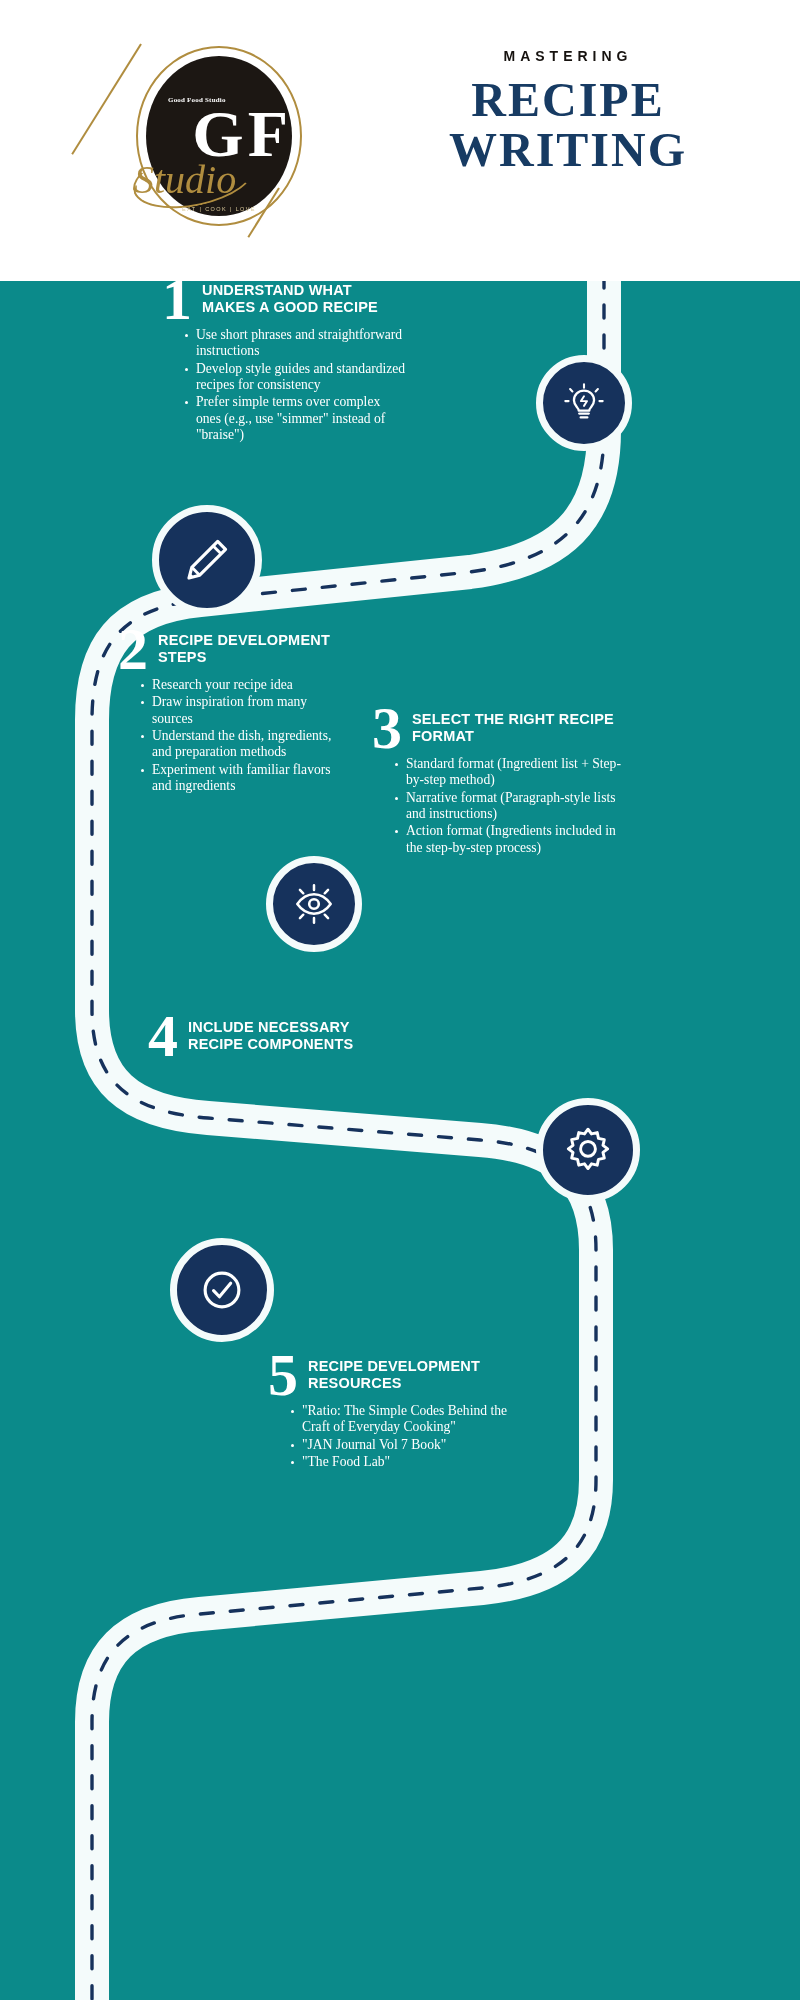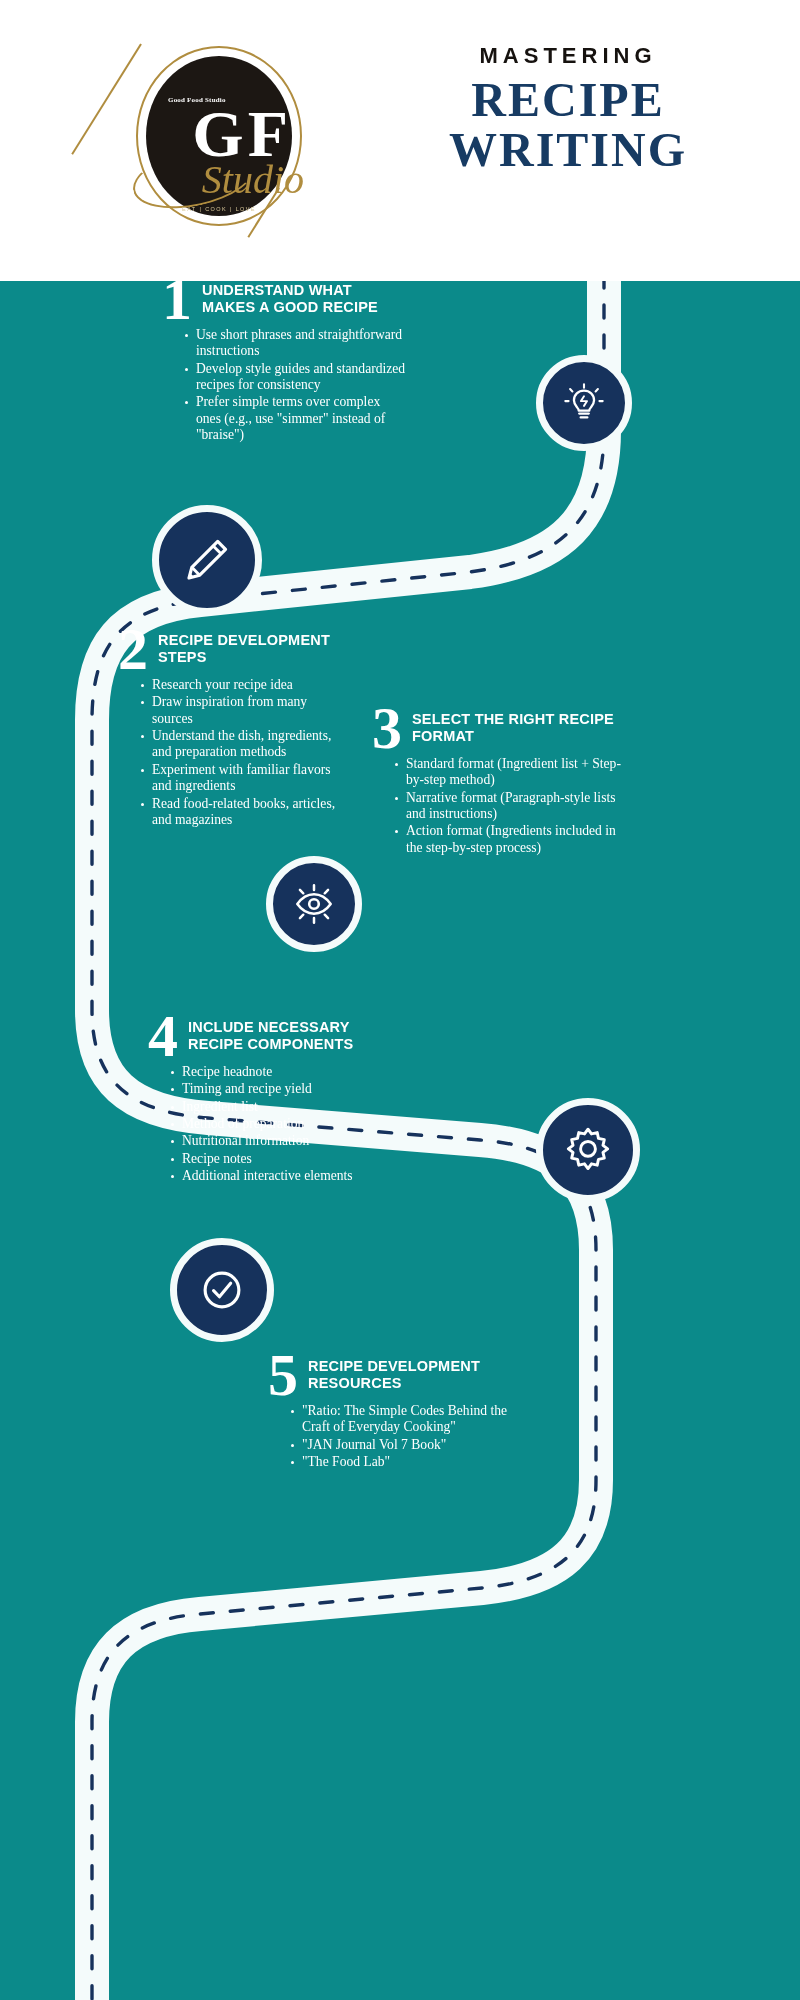--- a/index.html
+++ b/index.html
@@ -10,29 +10,29 @@
   #header{position:absolute;left:0;top:0;width:800px;height:281px;background:#ffffff;z-index:40;}
   #logo{position:absolute;left:108px;top:38px;width:210px;height:205px;}
   #logo-ring{position:absolute;left:28px;top:8px;width:166px;height:180px;border:2px solid #b08d3f;border-radius:50%;box-sizing:border-box;}
   #logo-disc{position:absolute;left:38px;top:18px;width:146px;height:160px;background:#1c1713;border-radius:50%;}
   #logo-slash{position:absolute;left:32px;top:6px;width:2px;height:130px;background:#b08d3f;transform:rotate(32deg);transform-origin:top center;}
   #logo-slash2{position:absolute;left:170px;top:150px;width:2px;height:58px;background:#b08d3f;transform:rotate(32deg);transform-origin:top center;}
   #logo-brandline{position:absolute;left:60px;top:58px;width:120px;text-align:left;color:#ffffff;
       font-family:"Liberation Serif",serif;font-size:7px;font-weight:bold;letter-spacing:.2px;white-space:nowrap;}
   #logo-gf{position:absolute;left:38px;top:60px;width:146px;text-align:right;color:#ffffff;
       font-family:"Liberation Serif",serif;font-size:66px;font-weight:bold;letter-spacing:4px;line-height:72px;}
-  #logo-script{position:absolute;left:26px;top:120px;width:170px;text-align:right;color:#b08d3f;
+  #logo-script{position:absolute;left:26px;top:120px;width:170px;text-align:left;color:#b08d3f;
       font-family:"Liberation Serif",serif;font-style:italic;font-size:40px;line-height:44px;}
   #logo-swoosh{position:absolute;left:24px;top:112px;width:120px;height:52px;border:2px solid #b08d3f;border-radius:50%;
       border-right-color:transparent;border-top-color:transparent;transform:rotate(-12deg);}
   #logo-tag{position:absolute;left:38px;top:168px;width:146px;text-align:center;color:#d8c79a;
       font-family:"Liberation Sans",sans-serif;font-size:5.5px;letter-spacing:1.4px;white-space:nowrap;}
 
   #title-block{position:absolute;left:358px;top:42px;width:420px;text-align:center;}
-  #kicker{color:#16120f;font-family:"Liberation Sans",sans-serif;font-size:22px;font-weight:bold;letter-spacing:5px;line-height:28px;}
+  #kicker{color:#16120f;font-family:"Liberation Sans",sans-serif;font-size:14px;font-weight:bold;letter-spacing:5px;line-height:28px;}
   .big-title{color:#173b63;font-family:"Liberation Serif",serif;font-size:48px;font-weight:bold;letter-spacing:2px;line-height:52px;}
   #title-1{margin-top:4px;}
   #title-2{margin-top:-2px;}
 
   
   #body-bg{position:absolute;left:0;top:281px;width:800px;height:1719px;background:#0b8a8a;z-index:1;}
 
   
   #road{position:absolute;left:0;top:0;width:800px;height:2000px;z-index:5;}
 
@@ -176,50 +176,40 @@
   <div class="section" id="sec2">
     <div class="sec-row">
       <div class="num">2</div>
       <div class="sec-head">RECIPE DEVELOPMENT STEPS</div>
     </div>
     <ul class="bul">
       <li>Research your recipe idea</li>
       <li>Draw inspiration from many sources</li>
       <li>Understand the dish, ingredients, and preparation methods</li>
       <li>Experiment with familiar flavors and ingredients</li>
-      <li>Read food-related books, articles, and magazines</li>
     </ul>
   </div>
 
   <div class="section" id="sec3">
     <div class="sec-row">
       <div class="num">3</div>
       <div class="sec-head">SELECT THE RIGHT RECIPE FORMAT</div>
     </div>
     <ul class="bul">
       <li>Standard format (Ingredient list + Step-by-step method)</li>
       <li>Narrative format (Paragraph-style lists and instructions)</li>
       <li>Action format (Ingredients included in the step-by-step process)</li>
     </ul>
   </div>
 
   <div class="section" id="sec4">
     <div class="sec-row">
       <div class="num">4</div>
       <div class="sec-head">INCLUDE NECESSARY RECIPE COMPONENTS</div>
     </div>
-    <ul class="bul">
-      <li>Recipe headnote</li>
-      <li>Timing and recipe yield</li>
-      <li>Ingredient list</li>
-      <li>Method of preparation</li>
-      <li>Nutritional information</li>
-      <li>Recipe notes</li>
-      <li>Additional interactive elements</li>
-    </ul>
   </div>
 
   <div class="section" id="sec5">
     <div class="sec-row">
       <div class="num">5</div>
       <div class="sec-head">RECIPE DEVELOPMENT RESOURCES</div>
     </div>
     <ul class="bul">
       <li>"Ratio: The Simple Codes Behind the Craft of Everyday Cooking"</li>
       <li>"JAN Journal Vol 7 Book"</li>

